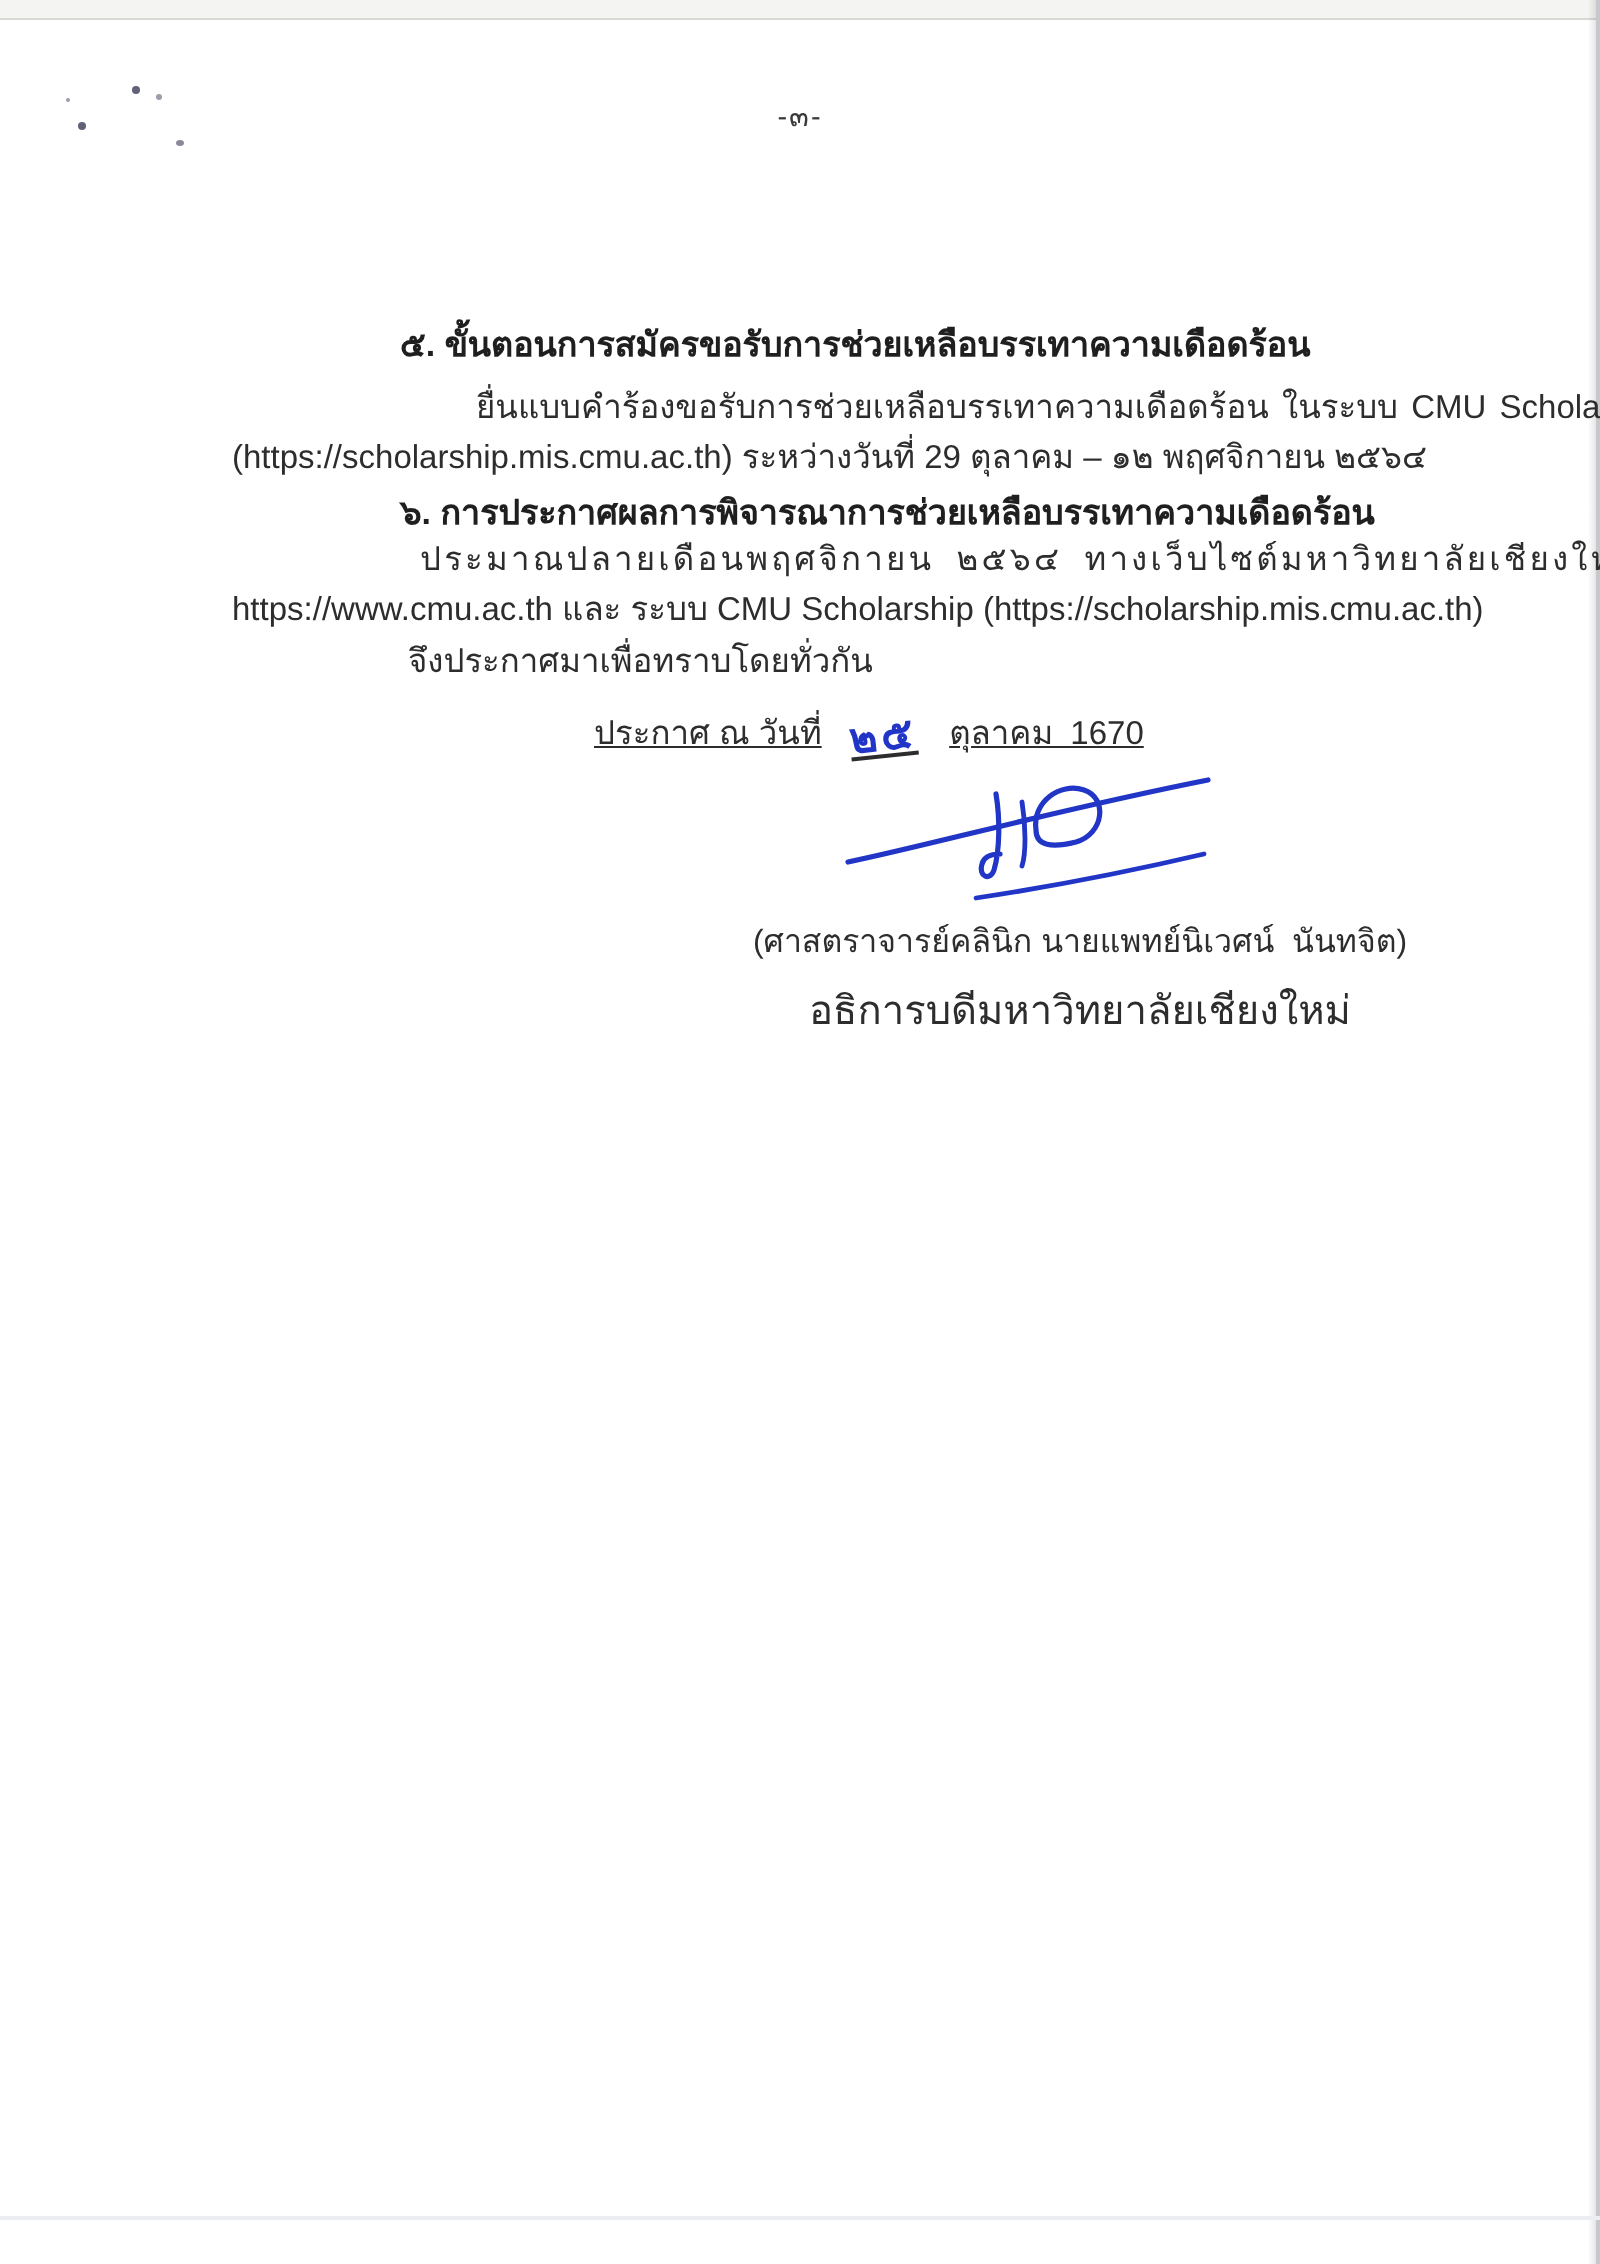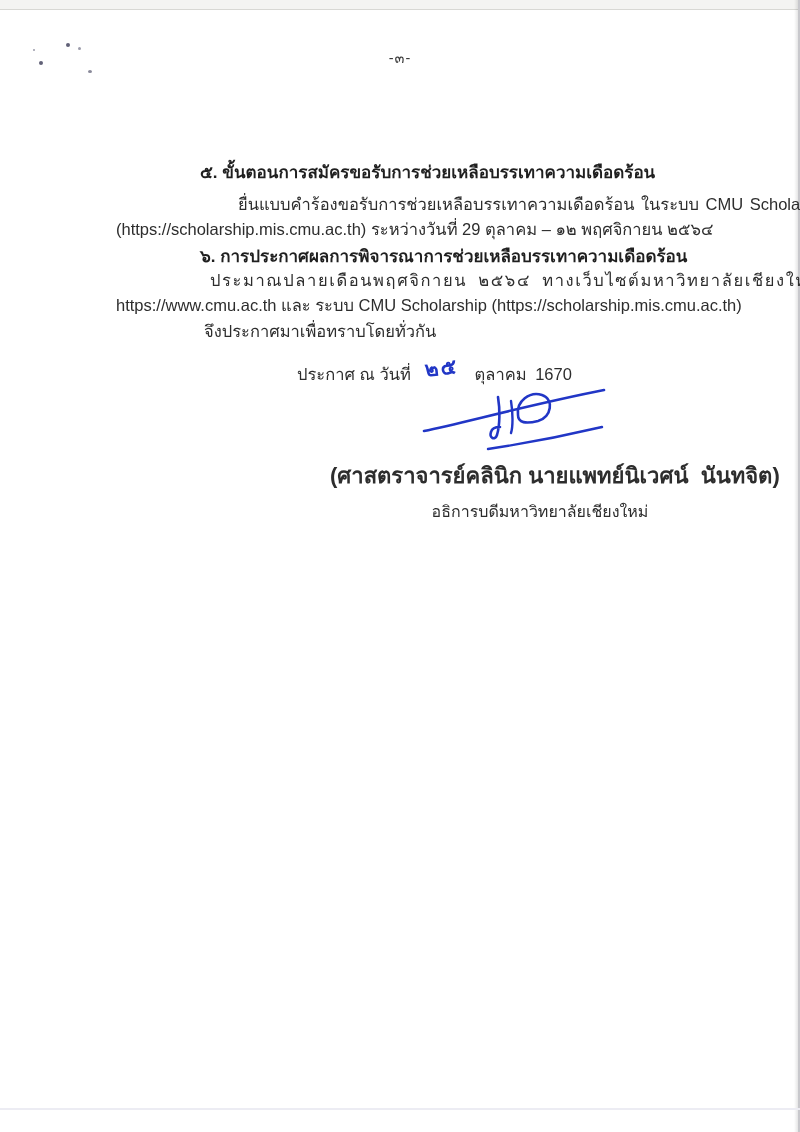--- a/index.html
+++ b/index.html
@@ -46,41 +46,41 @@
   }
   .heading { font-weight: bold; color: #1f1f1f; font-size: 17px; }
   .h5 { left: 200px; top: 161px; }
   .b5-1 { left: 238px; top: 193px; word-spacing: 2px; }
   .b5-2 { left: 116px; top: 218px; }
   .h6 { left: 200px; top: 245px; }
   .b6-1 { left: 210px; top: 269px; letter-spacing: 1.6px; word-spacing: 5px; }
   .b6-2 { left: 116px; top: 294px; }
   .closing { left: 204px; top: 320px; }
 
-  .date-line { left: 297px; top: 356px; display: flex; align-items: flex-end; }
+  .date-line { left: 297px; top: 356px; display: flex; align-items: flex-start; text-decoration: underline; }
   .date-prefix { margin-right: 14px; }
   .date-suffix { margin-left: 16px; word-spacing: 4px; }
   .handwritten-day {
     color: #2136c6;
     font-size: 21px;
     font-weight: bold;
     transform: rotate(-6deg) translateY(-3px);
     display: inline-block;
     letter-spacing: 2px;
     font-family: "DejaVu Serif", serif;
   }
 
   .signature-svg { position: absolute; left: 418px; top: 383px; }
 
   .sign-block {
     position: absolute; left: 330px; top: 458px; width: 420px;
     text-align: center;
   }
-  .sign-name { font-size: 22px; white-space: pre; font-weight: bold; }
-  .sign-title { font-size: 16px; margin-top: 6px; }
+  .sign-name { font-size: 16px; white-space: pre; }
+  .sign-title { font-size: 20px; margin-top: 6px; }
 </style>
 </head>
 <body>
 
 <div class="page">
 
   <div class="scan-top-band"></div>
   <div class="scan-right-edge"></div>
   <div class="scan-bottom-line"></div>
   <div class="speck s1"></div>

